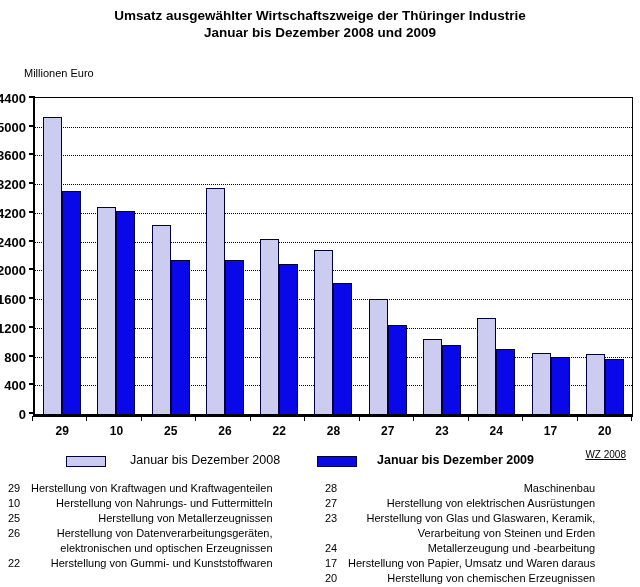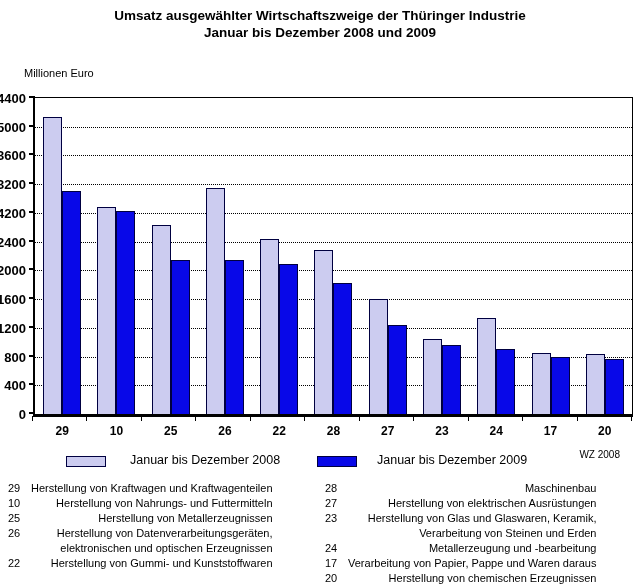--- a/index.html
+++ b/index.html
@@ -28,22 +28,22 @@
   .xticks{position:absolute;left:33px;top:416px;width:599px;height:5px;}
   .xtick{position:absolute;top:0;width:1px;height:5px;background:#000;}
   .x-labels{position:absolute;left:35px;top:424px;width:597px;display:flex;}
   .xlab{flex:1;text-align:center;font-size:12px;font-weight:bold;}
   .legend{position:absolute;left:0;top:448px;width:640px;height:24px;}
   .swatch{position:absolute;top:8px;width:40px;height:11px;border:1px solid #000040;box-sizing:border-box;}
   .sw1{left:66px;}
   .sw2{left:317px;}
   .legend-label{position:absolute;top:5px;font-size:12.5px;white-space:nowrap;}
   .ll1{left:130px;}
-  .ll2{left:377px;}
-  .wz{position:absolute;right:20px;top:1px;font-size:10px;}
+  .ll2{left:377px;font-weight:bold;}
+  .wz{position:absolute;right:14px;top:1px;font-size:10px;text-decoration:underline;}
   .sectors{
     position:absolute;top:481px;display:grid;grid-template-columns:23px auto;
     font-size:11px;line-height:15px;
   }
   .sectors.left{left:8px;}
   .sectors.right{left:325px;}
   .sector-code{font-weight:normal;}
   .sector-text{white-space:pre-line;text-align:right;}
 </style>
 </head>
@@ -199,18 +199,18 @@
       <span class="sector-code">28</span>
       <span class="sector-text">Maschinenbau</span>
       <span class="sector-code">27</span>
       <span class="sector-text">Herstellung von elektrischen Ausrüstungen</span>
       <span class="sector-code">23</span>
       <span class="sector-text">Herstellung von Glas und Glaswaren, Keramik,
 Verarbeitung von Steinen und Erden</span>
       <span class="sector-code">24</span>
       <span class="sector-text">Metallerzeugung und -bearbeitung</span>
       <span class="sector-code">17</span>
-      <span class="sector-text">Verarbeitung von Papier, Pappe und Waren daraus</span>
+      <span class="sector-text">Herstellung von Papier, Umsatz und Waren daraus</span>
       <span class="sector-code">20</span>
       <span class="sector-text">Herstellung von chemischen Erzeugnissen</span>
     </div>
 
 </div>
 
 </body></html>

